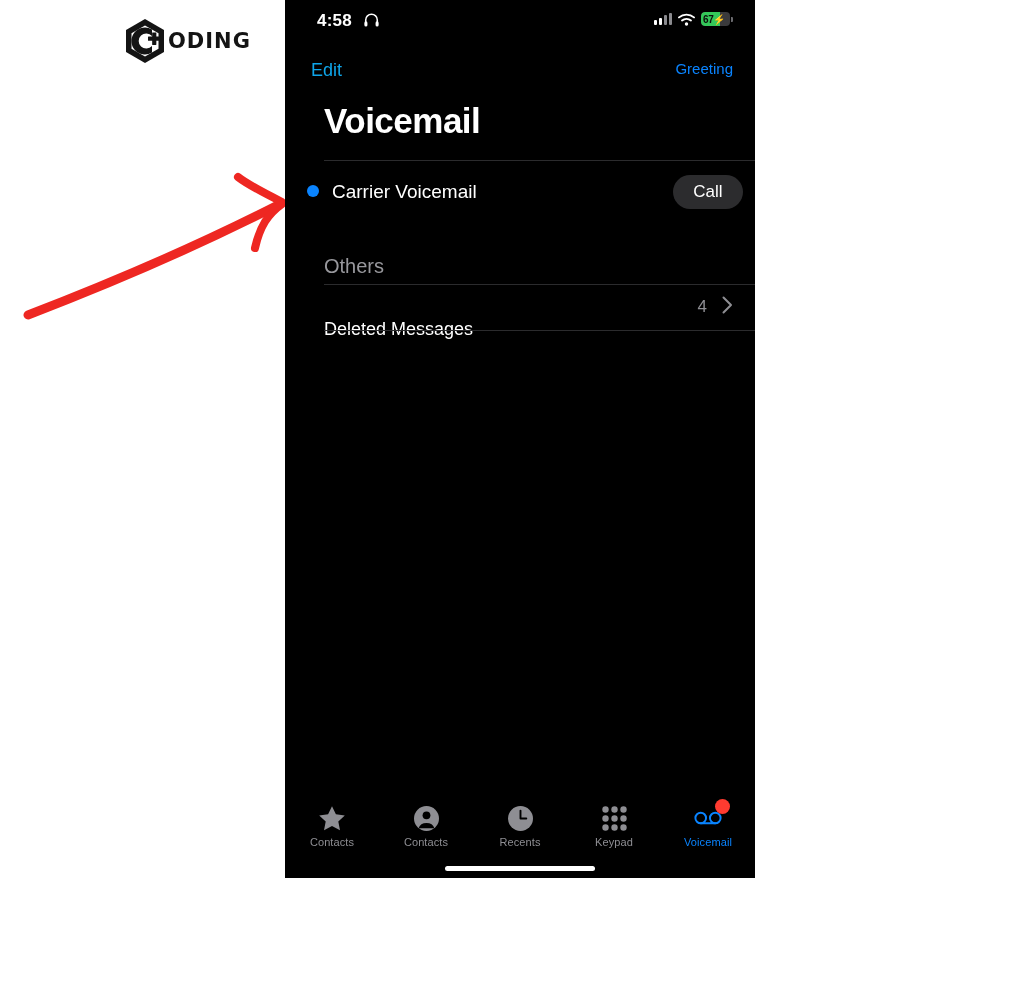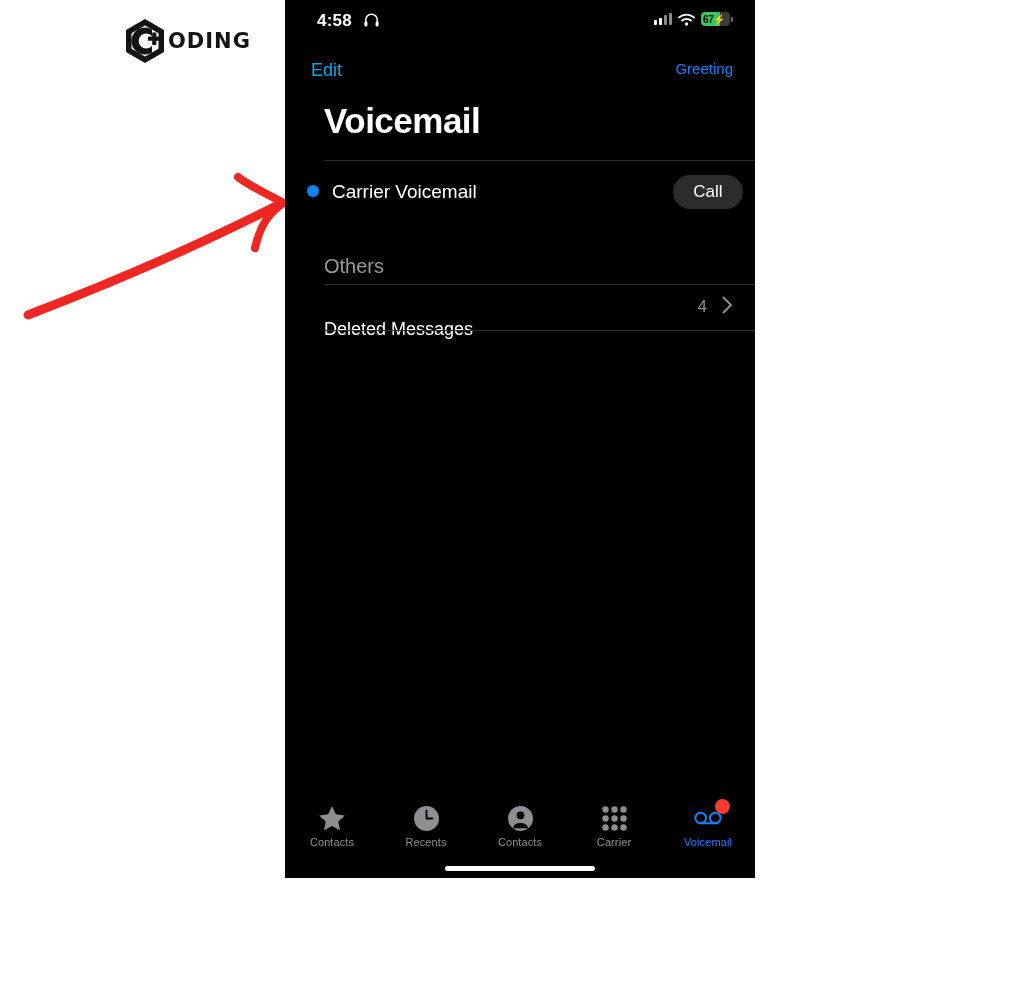--- a/index.html
+++ b/index.html
@@ -366,54 +366,54 @@
             <path d="M14 1.2 L17.9 9.3 L26.8 10.4 L20.3 16.5 L22 25.3 L14 21 L6 25.3 L7.7 16.5 L1.2 10.4 L10.1 9.3 Z" fill="#8e8e93"></path>
           </svg>
         </span>
         <span class="tab-label">Contacts</span>
       </div>
 
       <div class="tab">
         <span class="tab-icon">
           <svg width="27" height="27" viewBox="0 0 27 27">
             <circle cx="13.5" cy="13.5" r="12.5" fill="#8e8e93"></circle>
-            <path d="M13.5 5.6 V13.5 H19.3" stroke="#000000" stroke-width="1.9" fill="none" stroke-linecap="round" stroke-linejoin="round"></path>
+            <circle cx="13.5" cy="10.3" r="3.9" fill="#000000"></circle>
+            <path d="M5.6 23.2 a8.2 7 0 0 1 15.8 0 Z" fill="#000000"></path>
           </svg>
         </span>
-        <span class="tab-label">Recents</span>
+        <span class="tab-label">Contacts</span>
       </div>
 
       <div class="tab">
         <span class="tab-icon">
           <svg width="27" height="27" viewBox="0 0 27 27">
             <circle cx="13.5" cy="13.5" r="12.5" fill="#8e8e93"></circle>
-            <circle cx="13.5" cy="10.3" r="3.9" fill="#000000"></circle>
-            <path d="M5.6 23.2 a8.2 7 0 0 1 15.8 0 Z" fill="#000000"></path>
+            <path d="M13.5 5.6 V13.5 H19.3" stroke="#000000" stroke-width="1.9" fill="none" stroke-linecap="round" stroke-linejoin="round"></path>
           </svg>
         </span>
-        <span class="tab-label">Contacts</span>
+        <span class="tab-label">Recents</span>
       </div>
 
       <div class="tab">
         <span class="tab-icon">
           <svg width="25" height="25" viewBox="0 0 25 25">
             <g fill="#8e8e93">
               <circle cx="3.5" cy="3.5" r="3.2"></circle>
                 <circle cx="12.5" cy="3.5" r="3.2"></circle>
                 <circle cx="21.5" cy="3.5" r="3.2"></circle>
               <circle cx="3.5" cy="12.5" r="3.2"></circle>
                 <circle cx="12.5" cy="12.5" r="3.2"></circle>
                 <circle cx="21.5" cy="12.5" r="3.2"></circle>
               <circle cx="3.5" cy="21.5" r="3.2"></circle>
                 <circle cx="12.5" cy="21.5" r="3.2"></circle>
                 <circle cx="21.5" cy="21.5" r="3.2"></circle>
             </g>
           </svg>
         </span>
-        <span class="tab-label">Carrier</span>
+        <span class="tab-label">Keypad</span>
       </div>
 
       <div class="tab active">
         <span class="tab-icon">
           <svg width="30" height="18" viewBox="0 0 30 18">
             <circle cx="7.2" cy="9" r="5.7" stroke="#0a84ff" stroke-width="2.1" fill="none"></circle>
             <circle cx="22.8" cy="9" r="5.7" stroke="#0a84ff" stroke-width="2.1" fill="none"></circle>
             <line x1="7.2" y1="14.7" x2="22.8" y2="14.7" stroke="#0a84ff" stroke-width="2.1" stroke-linecap="round"></line>
           </svg>
           <span id="vm-badge"></span>

